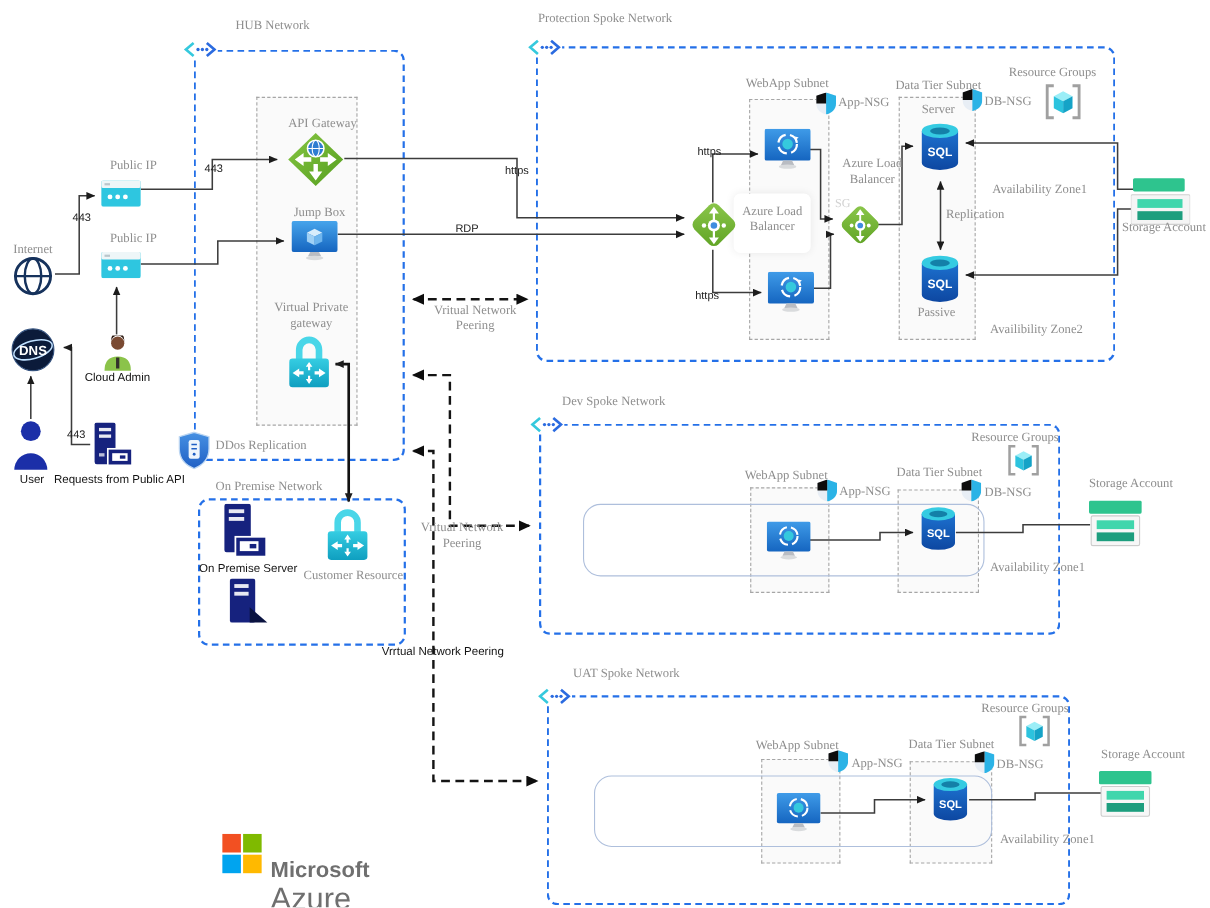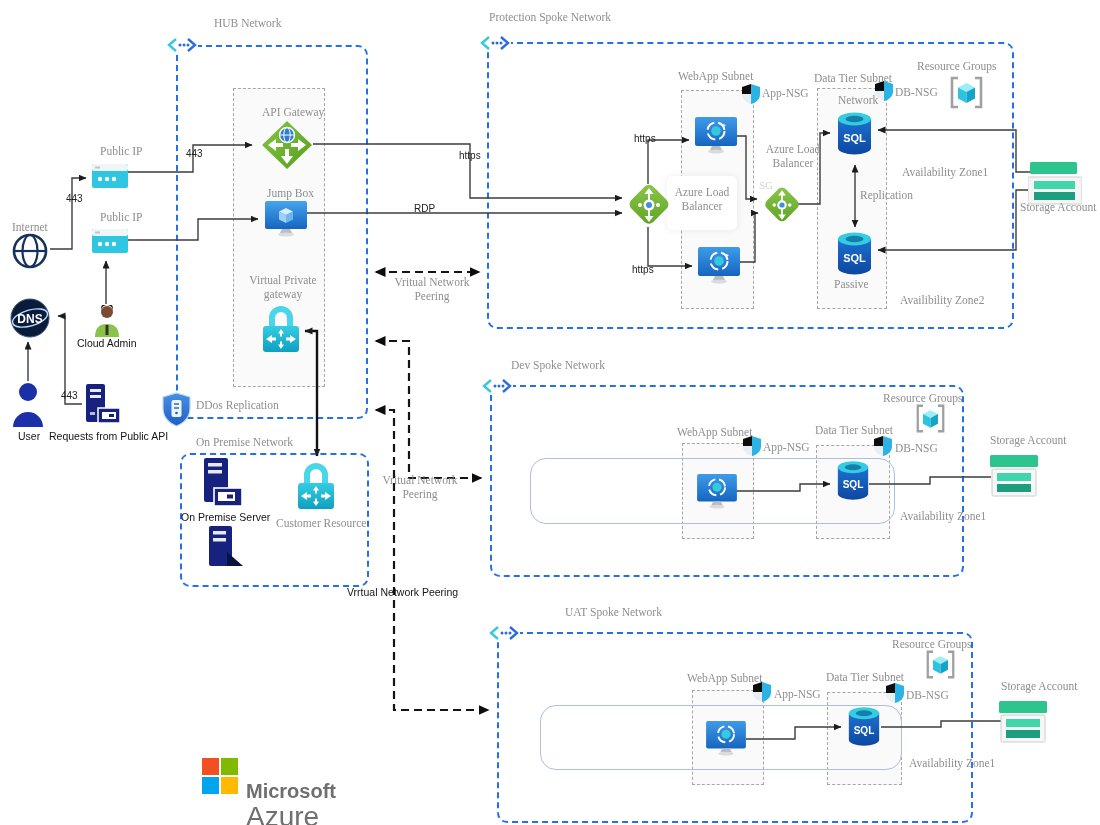--- a/index.html
+++ b/index.html
@@ -507,21 +507,21 @@
       </svg>
   </div>
   <div class="logo-text" style="left:246px;top:757px;">
     <span class="l1">Microsoft</span>
     <span class="l2">Azure</span>
   </div>
 
   <div class="lbl" style="left:214px;top:17px;">HUB Network</div>
   <div class="lbl" style="left:489px;top:11px;">Protection Spoke Network</div>
   <div class="lbl" style="left:511px;top:359px;">Dev Spoke Network</div>
-  <div class="lbl" style="left:521px;top:606px;margin-left:44px;">UAT Spoke Network</div>
+  <div class="lbl" style="left:521px;top:606px;">UAT Spoke Network</div>
   <div class="lbl" style="left:196px;top:436px;">On Premise Network</div>
 
   <div class="lbl" style="left:100px;top:145px;">Public IP</div>
   <div class="lbl" style="left:100px;top:211px;">Public IP</div>
   <div class="lbl" style="left:12px;top:221px;">Internet</div>
   <div class="blk" style="left:77px;top:337px;">Cloud Admin</div>
   <div class="blk" style="left:18px;top:430px;">User</div>
   <div class="blk" style="left:49px;top:430px;">Requests from Public API</div>
   <div class="port" style="left:66px;top:193px;">443</div>
   <div class="port" style="left:186px;top:148px;">443</div>
@@ -545,21 +545,21 @@
   <div class="port" style="left:632px;top:264px;">https</div>
 
   <div class="lbl c" style="left:669px;top:186px;width:66px;">Azure Load Balancer</div>
   <div class="faint" style="left:759px;top:179px;">SG</div>
   <div class="lbl c" style="left:752px;top:143px;width:82px;">Azure Load Balancer</div>
 
   <div class="lbl" style="left:678px;top:70px;">WebApp Subnet</div>
   <div class="lbl" style="left:762px;top:87px;">App-NSG</div>
   <div class="lbl" style="left:814px;top:72px;">Data Tier Subnet</div>
   <div class="lbl" style="left:895px;top:86px;">DB-NSG</div>
-  <div class="lbl" style="left:838px;top:94px;">Network</div>
+  <div class="lbl" style="left:838px;top:94px;">Server</div>
   <div class="lbl" style="left:834px;top:278px;">Passive</div>
   <div class="lbl" style="left:860px;top:189px;">Replication</div>
   <div class="lbl" style="left:902px;top:166px;">Availability Zone1</div>
   <div class="lbl" style="left:900px;top:294px;">Availibility Zone2</div>
   <div class="lbl" style="left:917px;top:60px;">Resource Groups</div>
   <div class="lbl" style="left:1020px;top:201px;">Storage Account</div>
 
   <div class="lbl" style="left:677px;top:426px;">WebApp Subnet</div>
   <div class="lbl" style="left:763px;top:441px;">App-NSG</div>
   <div class="lbl" style="left:815px;top:424px;">Data Tier Subnet</div>

